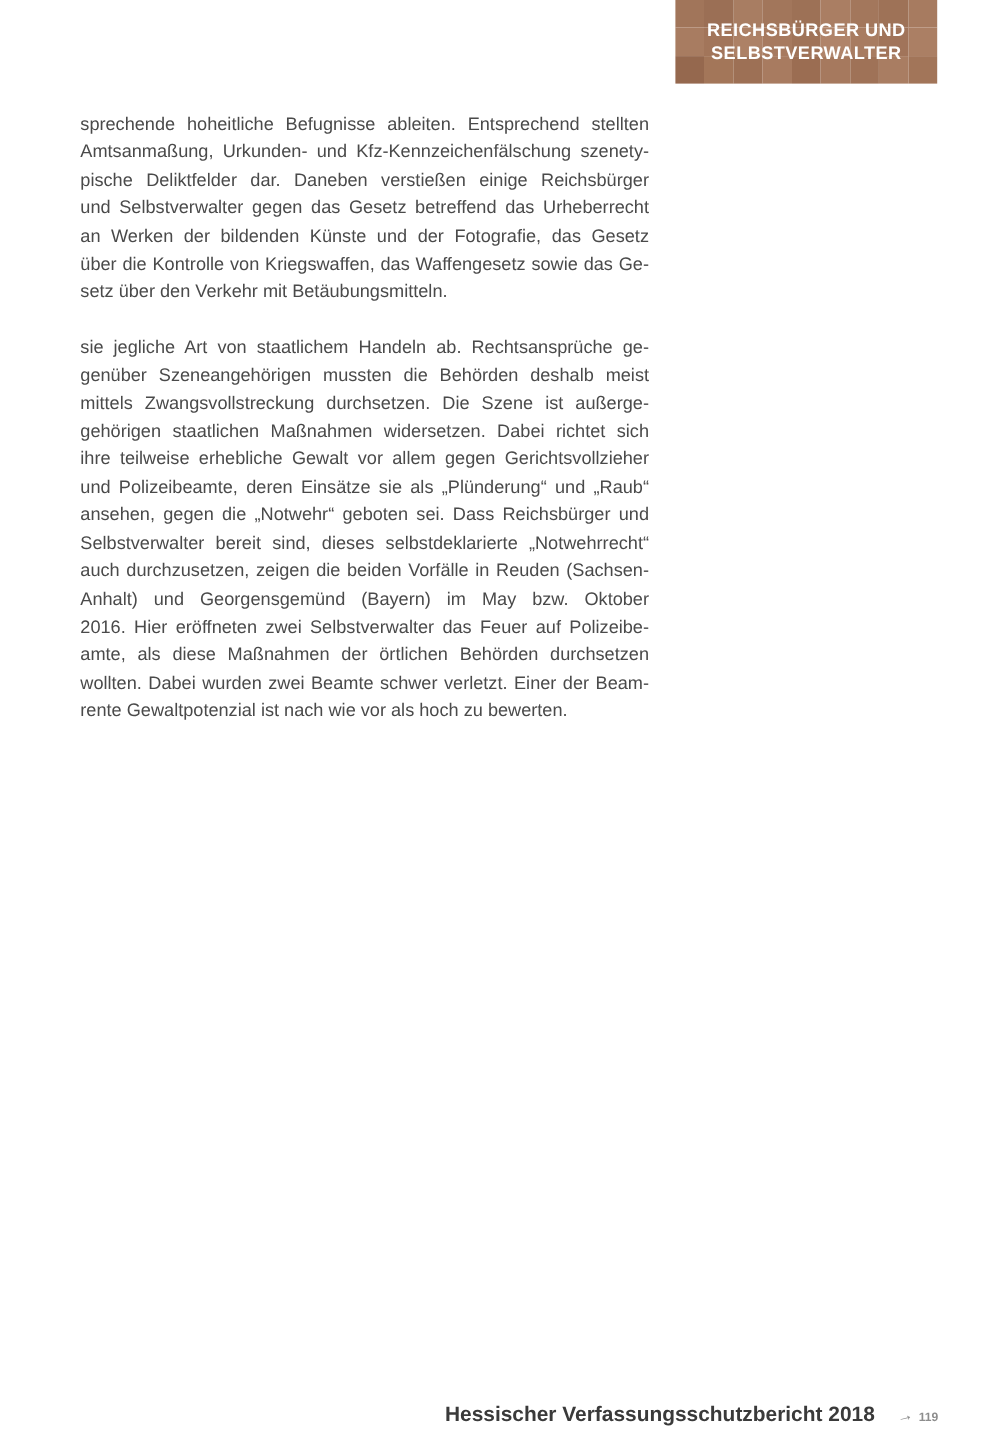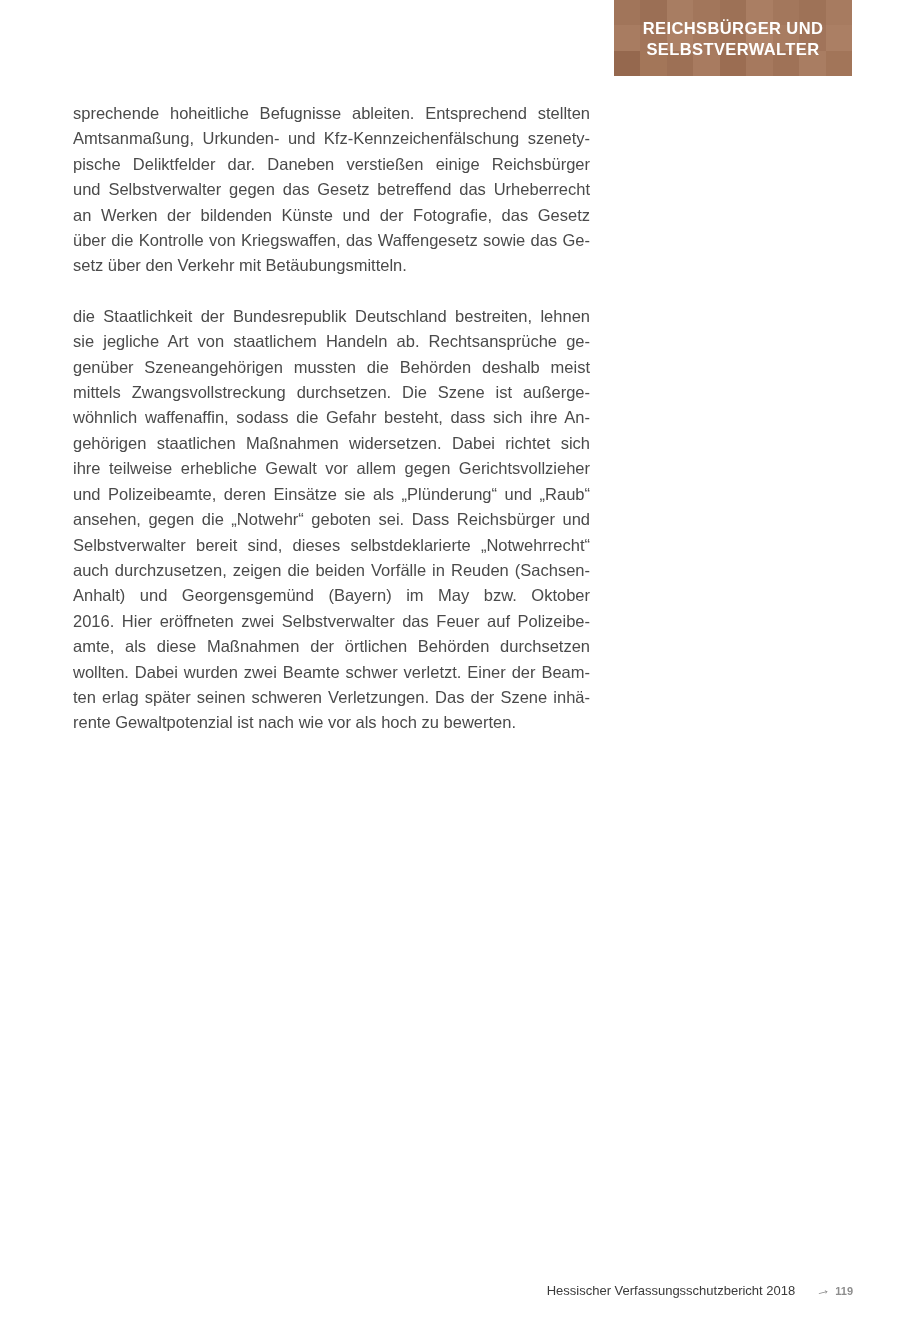--- a/index.html
+++ b/index.html
@@ -70,22 +70,22 @@
   .footer {
     position: absolute;
     right: 47px;
     bottom: 26px;
     display: flex;
     align-items: baseline;
     white-space: nowrap;
   }
   .footer-title {
     color: #3a3a3a;
-    font-weight: normal;
-    font-size: 13px;
+    font-weight: bold;
+    font-size: 19px;
   }
   .footer-arrow {
     color: #8d8d8d;
     font-size: 15px;
     margin-left: 20px;
     margin-right: 5px;
     display: inline-block;
     transform: rotate(-14deg);
   }
   .footer-page {
@@ -139,36 +139,33 @@
       <div class="paragraph">
         <div class="line">sprechende hoheitliche Befugnisse ableiten. Entsprechend stellten</div>
         <div class="line">Amtsanmaßung, Urkunden- und Kfz-Kennzeichenfälschung szenety-</div>
         <div class="line">pische Deliktfelder dar. Daneben verstießen einige Reichsbürger</div>
         <div class="line">und Selbstverwalter gegen das Gesetz betreffend das Urheberrecht</div>
         <div class="line">an Werken der bildenden Künste und der Fotografie, das Gesetz</div>
         <div class="line">über die Kontrolle von Kriegswaffen, das Waffengesetz sowie das Ge-</div>
         <div class="line last">setz über den Verkehr mit Betäubungsmitteln.</div>
       </div>
       <div class="paragraph">
-        <div class="line">die Staatlichkeit der Bundesrepublik Deutschland bestreiten, lehnen</div>
         <div class="line">sie jegliche Art von staatlichem Handeln ab. Rechtsansprüche ge-</div>
         <div class="line">genüber Szeneangehörigen mussten die Behörden deshalb meist</div>
         <div class="line">mittels Zwangsvollstreckung durchsetzen. Die Szene ist außerge-</div>
-        <div class="line">wöhnlich waffenaffin, sodass die Gefahr besteht, dass sich ihre An-</div>
         <div class="line">gehörigen staatlichen Maßnahmen widersetzen. Dabei richtet sich</div>
         <div class="line">ihre teilweise erhebliche Gewalt vor allem gegen Gerichtsvollzieher</div>
         <div class="line">und Polizeibeamte, deren Einsätze sie als „Plünderung“ und „Raub“</div>
         <div class="line">ansehen, gegen die „Notwehr“ geboten sei. Dass Reichsbürger und</div>
         <div class="line">Selbstverwalter bereit sind, dieses selbstdeklarierte „Notwehrrecht“</div>
         <div class="line">auch durchzusetzen, zeigen die beiden Vorfälle in Reuden (Sachsen-</div>
         <div class="line">Anhalt) und Georgensgemünd (Bayern) im May bzw. Oktober</div>
         <div class="line">2016. Hier eröffneten zwei Selbstverwalter das Feuer auf Polizeibe-</div>
         <div class="line">amte, als diese Maßnahmen der örtlichen Behörden durchsetzen</div>
         <div class="line">wollten. Dabei wurden zwei Beamte schwer verletzt. Einer der Beam-</div>
-        <div class="line">ten erlag später seinen schweren Verletzungen. Das der Szene inhä-</div>
         <div class="line last">rente Gewaltpotenzial ist nach wie vor als hoch zu bewerten.</div>
       </div>
     </div>
 
   <div class="footer">
     <span class="footer-title">Hessischer Verfassungsschutzbericht 2018</span>
     <span class="footer-arrow">→</span>
     <span class="footer-page">119</span>
   </div>
 

